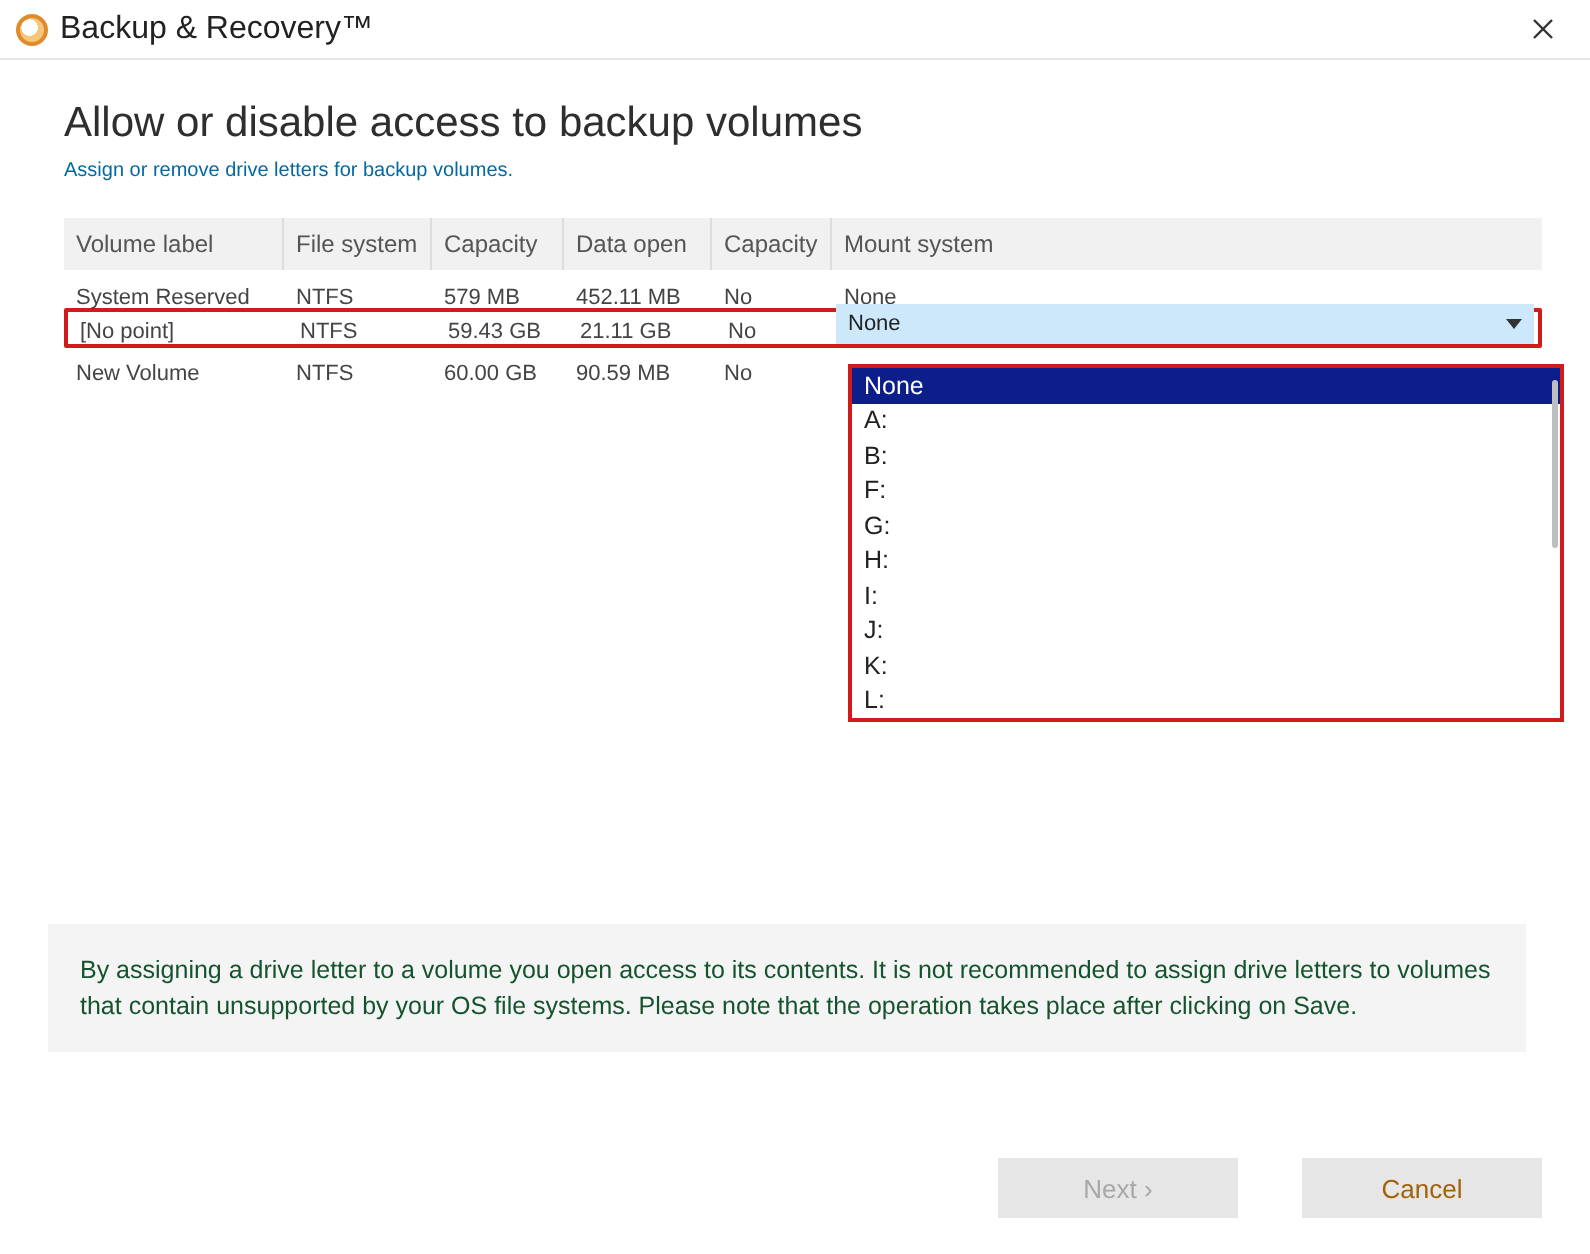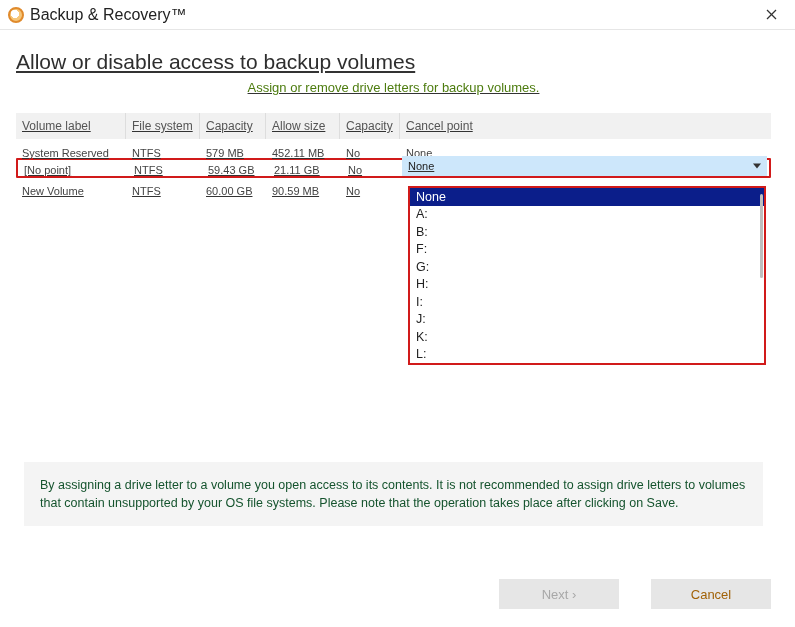--- a/index.html
+++ b/index.html
@@ -36,34 +36,32 @@
   .titlebar .close {
     width: 40px; height: 30px;
     display: flex; align-items: center; justify-content: center;
     cursor: pointer;
     font-size: 14px;
     color: #333;
   }
 
   
   .content {
-    padding: 20px 24px 0 16px;
-    text-decoration: underline;
+    padding: 20px 24px 0 32px;
   }
   h1 {
     font-size: 21px;
     font-weight: 400;
     color: #2e2e2e;
     margin-bottom: 6px;
   }
   .subtitle {
-    font-size: 13px;
-    color: #4d7c0f;
+    font-size: 10px;
+    color: #0369a1;
     margin-bottom: 18px;
-    text-align: center;
   }
 
   
   .grid {
     position: relative;
     width: 100%;
   }
   .grid-header {
     display: flex;
     background: #f1f1f1;
@@ -207,23 +205,23 @@
 
 <div class="content">
   <h1>Allow or disable access to backup volumes</h1>
   <div class="subtitle">Assign or remove drive letters for backup volumes.</div>
 
   <div class="grid">
     <div class="grid-header">
       <div class="cell c-vol">Volume label</div>
       <div class="cell c-fs">File system</div>
       <div class="cell c-cap">Capacity</div>
-      <div class="cell c-ds">Allow size</div>
+      <div class="cell c-ds">Data open</div>
       <div class="cell c-mnt">Capacity</div>
-      <div class="cell c-mp">Cancel point</div>
+      <div class="cell c-mp">Mount system</div>
     </div>
 
     <div class="grid-row">
       <div class="cell c-vol">System Reserved</div>
       <div class="cell c-fs">NTFS</div>
       <div class="cell c-cap">579 MB</div>
       <div class="cell c-ds">452.11 MB</div>
       <div class="cell c-mnt">No</div>
       <div class="cell c-mp">None</div>
     </div>

